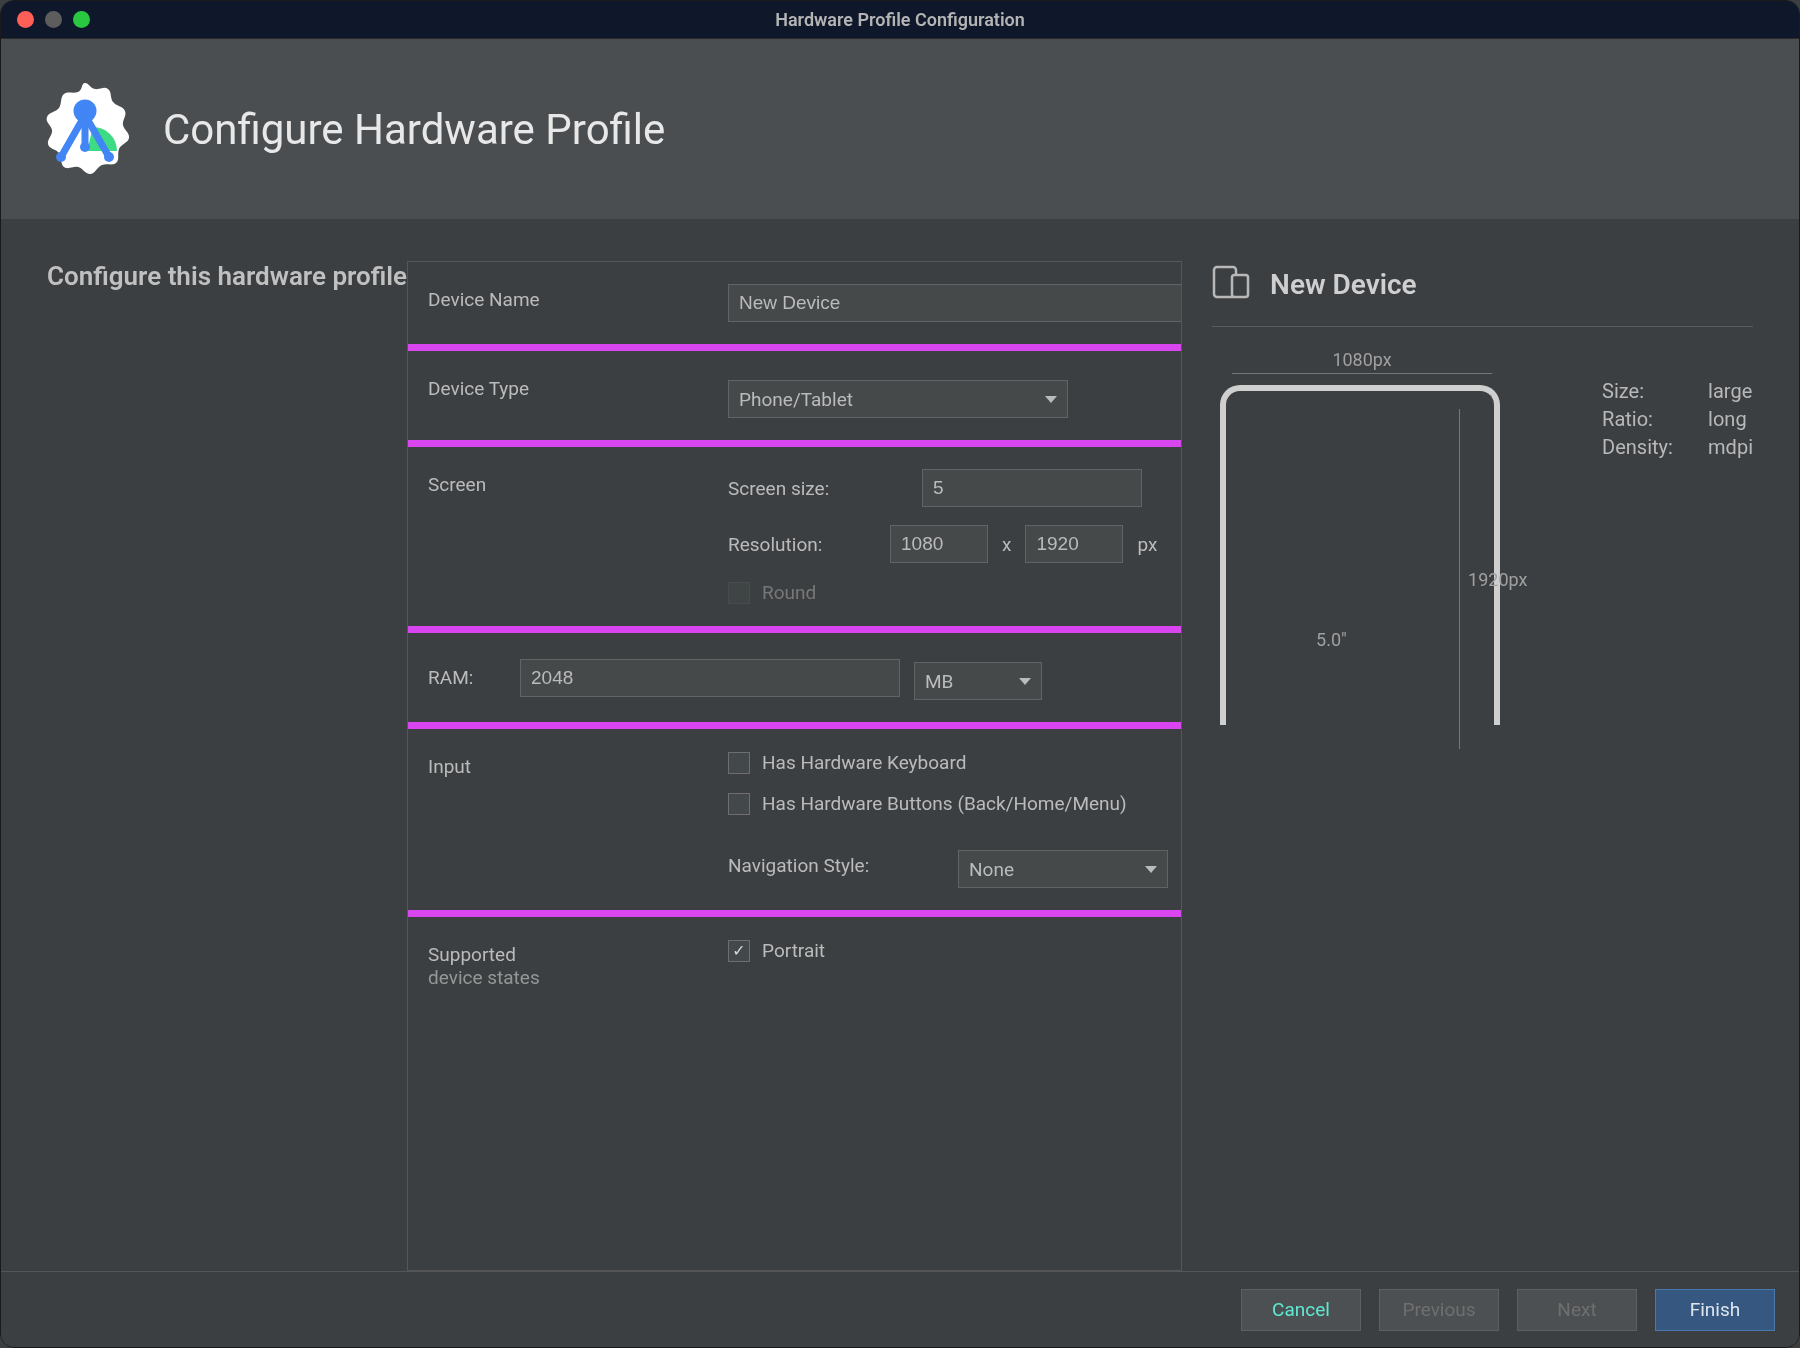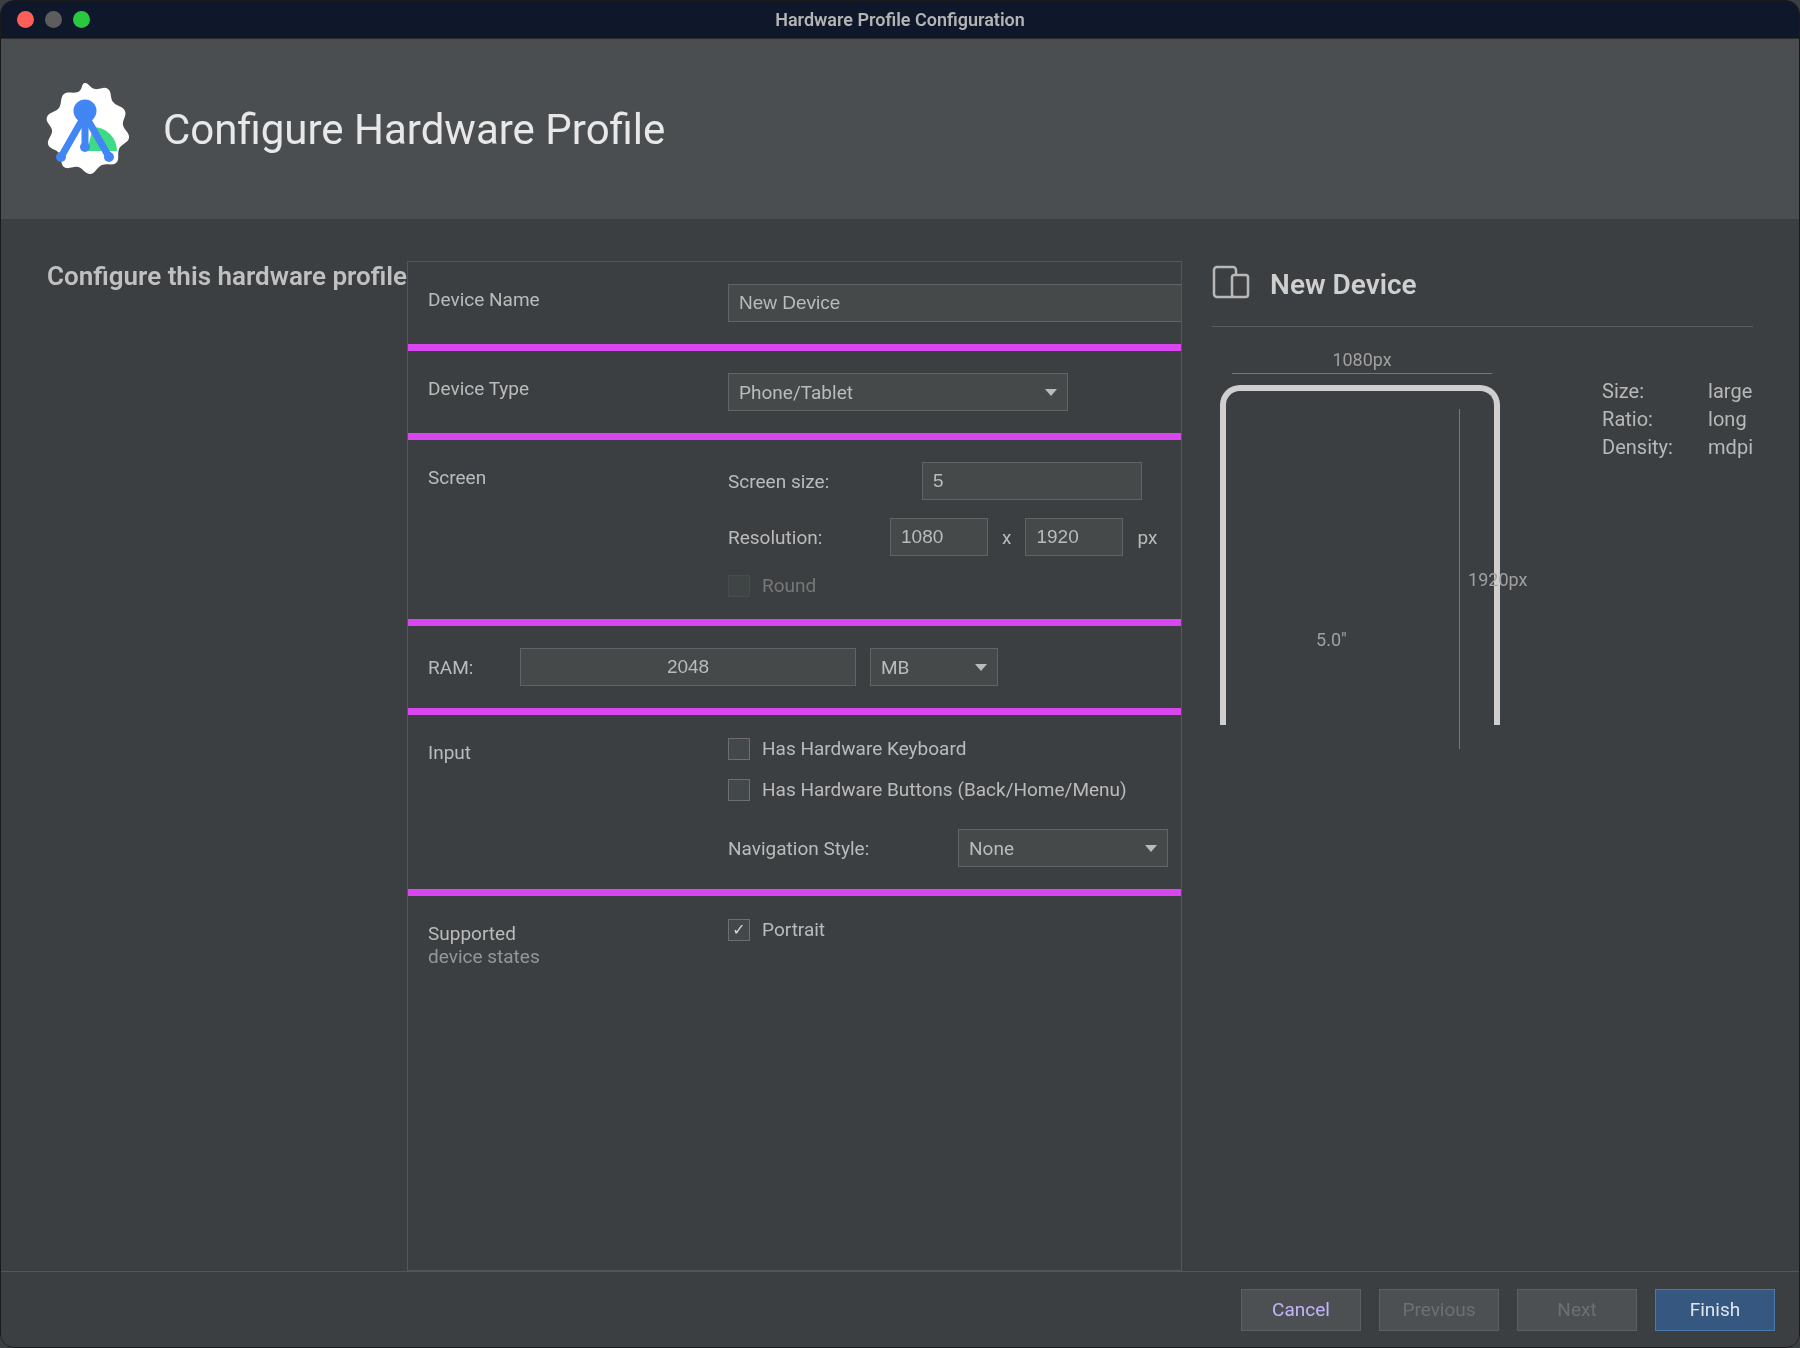--- a/index.html
+++ b/index.html
@@ -88,20 +88,21 @@
     background: #45494a;
     border: 1px solid #616365;
     color: #bbbbbb;
     font-size: 19px;
     padding: 6px 10px;
     height: 38px;
   }
   .select {
     display: flex; align-items: center; justify-content: space-between;
     cursor: pointer;
+    margin-top: 7px;
   }
   .caret {
     width: 0; height: 0; border-left: 6px solid transparent; border-right: 6px solid transparent;
     border-top: 7px solid #bbbbbb;
   }
   .chk {
     display: flex; align-items: center; gap: 12px; cursor: pointer;
   }
   .chk-box {
     width: 22px; height: 22px; border: 1px solid #6e6e6e; background: #43494a;
@@ -178,21 +179,21 @@
     background: #3c3f41;
     display: flex;
     align-items: center;
     justify-content: flex-end;
     padding: 0 24px;
     gap: 18px;
   }
   .btn {
     min-width: 120px; height: 42px; padding: 0 20px;
     background: #4c5052; border: 1px solid #5e6060;
-    color: #c4b5fd; font-size: 19px;
+    color: #5eead4; font-size: 19px;
     display: flex; align-items: center; justify-content: center;
     cursor: pointer;
   }
   .btn.disabled { color: #6f6f6f; cursor: default; }
   .btn.primary {
     background: #365880; border: 1px solid #4a79ad; color: #dde6ef;
   }
 </style>
 </head>
 <body>
@@ -278,21 +279,21 @@
                 <span class="chk-label disabled">Round</span>
               </label>
             </div>
           </div>
         </div>
 
         <div class="form-row">
           <div class="form-fields">
             <div class="field-line">
               <span class="inline-label" style="width:78px">RAM:</span>
-              <input type="text" style="width: 336px; text-align: center;" value="2048">
+              <input type="text" style="width: 380px;" value="2048">
               <div class="select" style="width:128px">
                 <span>MB</span>
                 <span class="caret"></span>
               </div>
             </div>
           </div>
         </div>
 
         <div class="form-row">
           <div class="form-label">Input</div>

